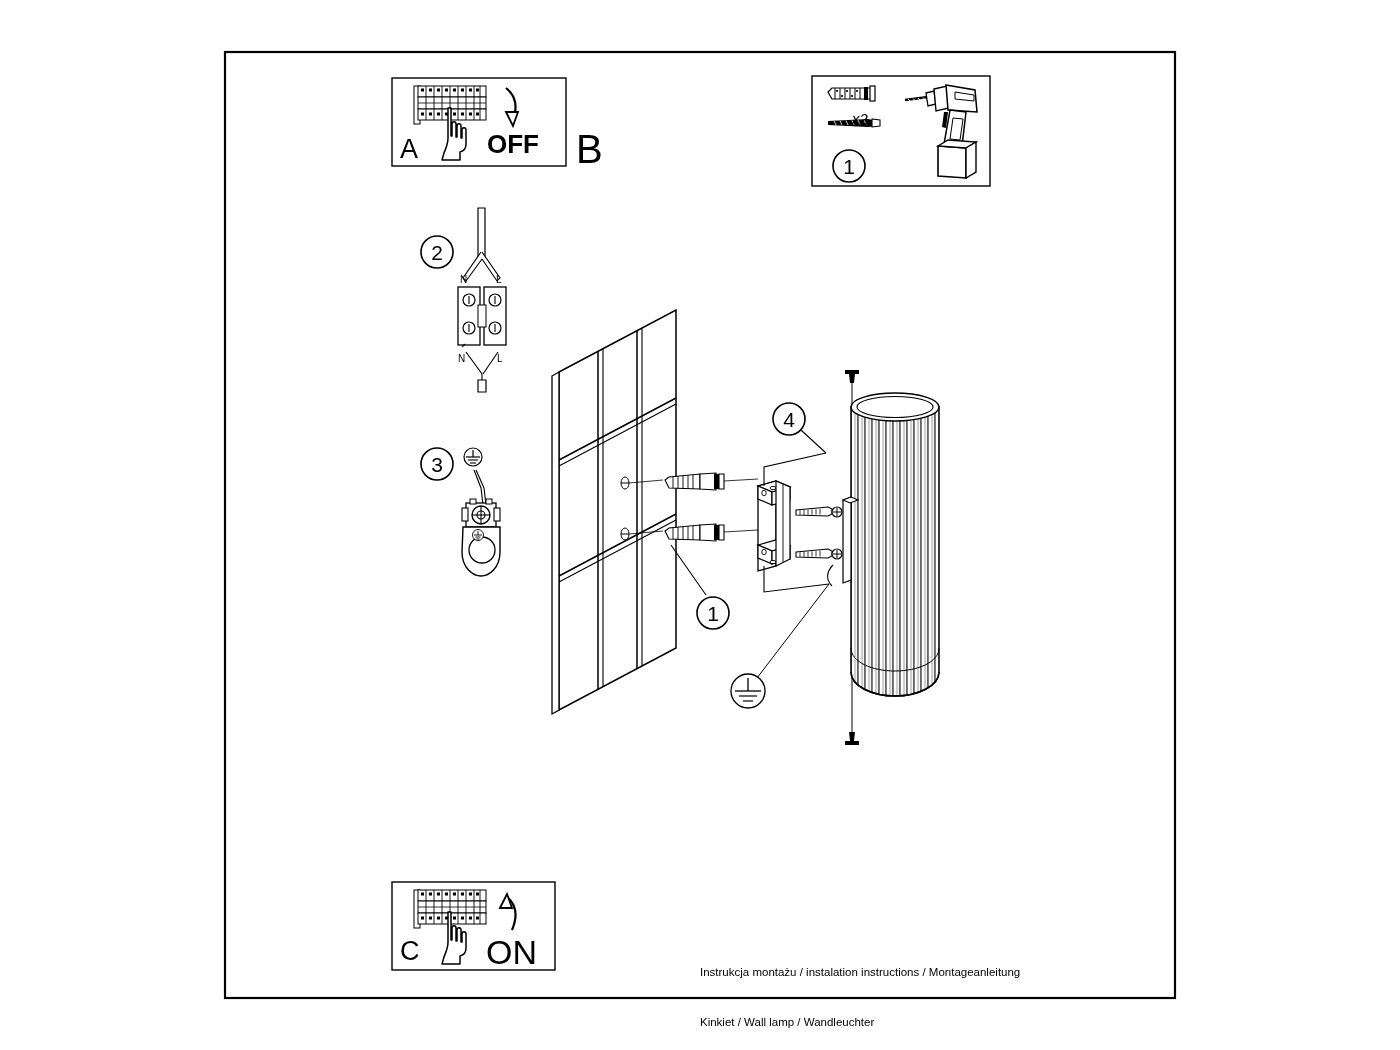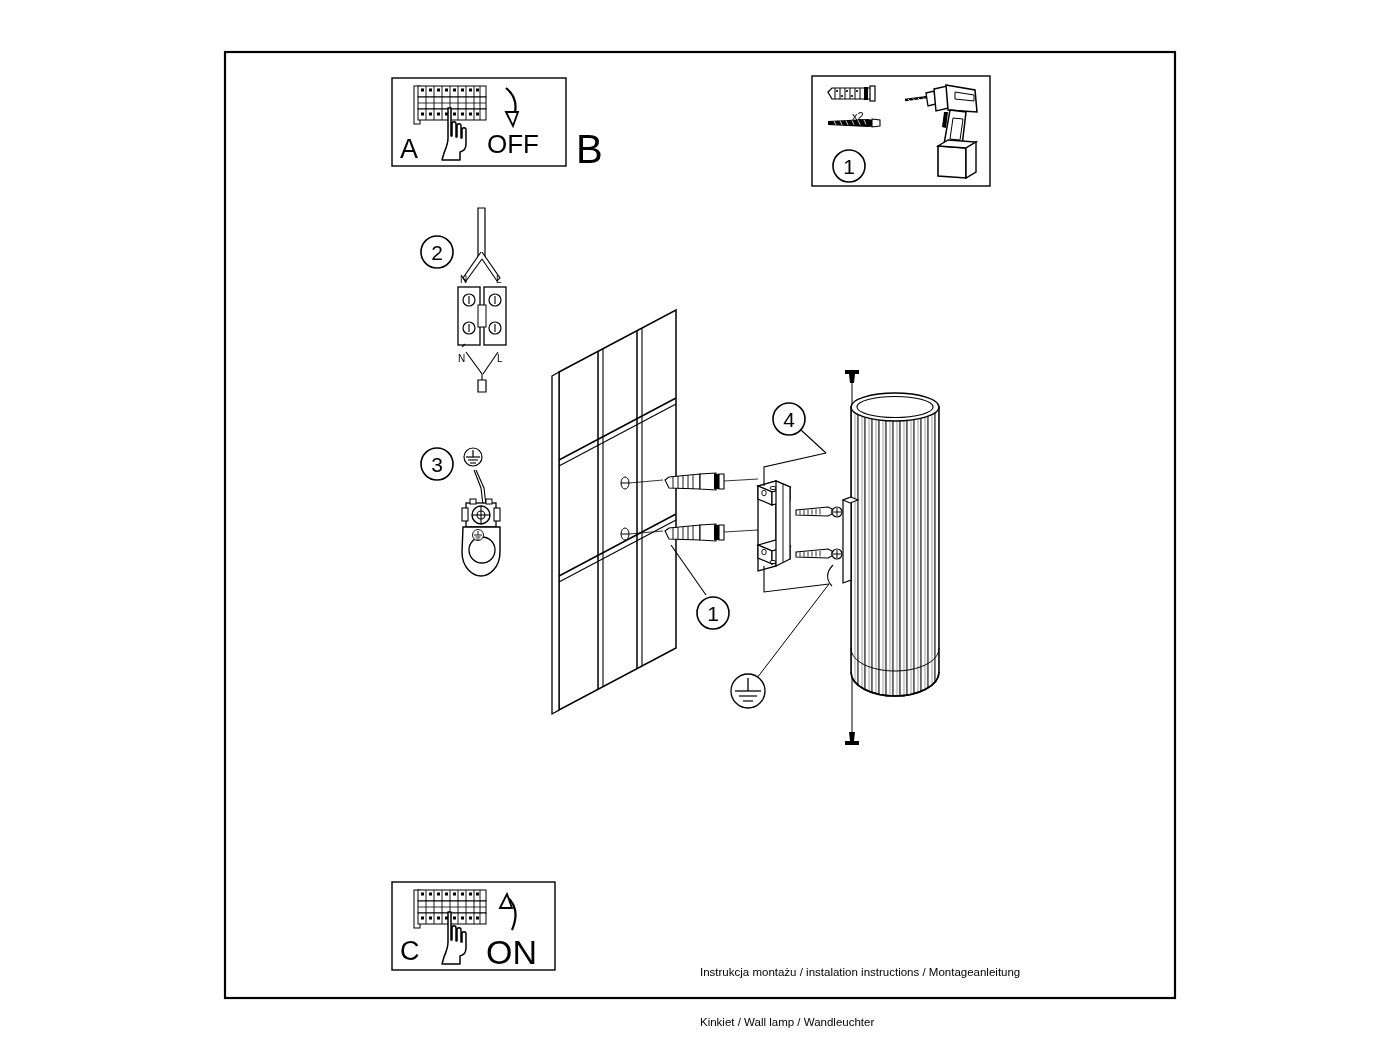--- a/index.html
+++ b/index.html
@@ -26,25 +26,25 @@
     top: 0;
     width: 1400px;
     height: 1050px;
   }
   .lbl {
     position: absolute;
     white-space: pre;
     line-height: 1.25;
   }
   .lbl-A   { left: 400px; top: 133px;  font-size: 27px; }
-  .lbl-OFF { left: 487px; top: 128px;  font-size: 26px; }
+  .lbl-OFF { left: 487px; top: 128px;  font-size: 26px; font-weight: bold; }
   .lbl-B   { left: 576px; top: 124px;  font-size: 40px; }
   .lbl-C   { left: 400px; top: 935px;  font-size: 27px; }
   .lbl-ON  { left: 486px; top: 931px;  font-size: 34px; }
-  .lbl-x2  { left: 852px; top: 110px;  font-size: 11px; }
+  .lbl-x2  { left: 852px; top: 110px;  font-size: 15px; font-style: italic; }
   .lbl-foot {
     left: 700px; top: 931px;
     font-size: 11.5px;
     line-height: 1.45;
   }
 </style>
 </head>
 <body>
 
 <div id="sheet">

